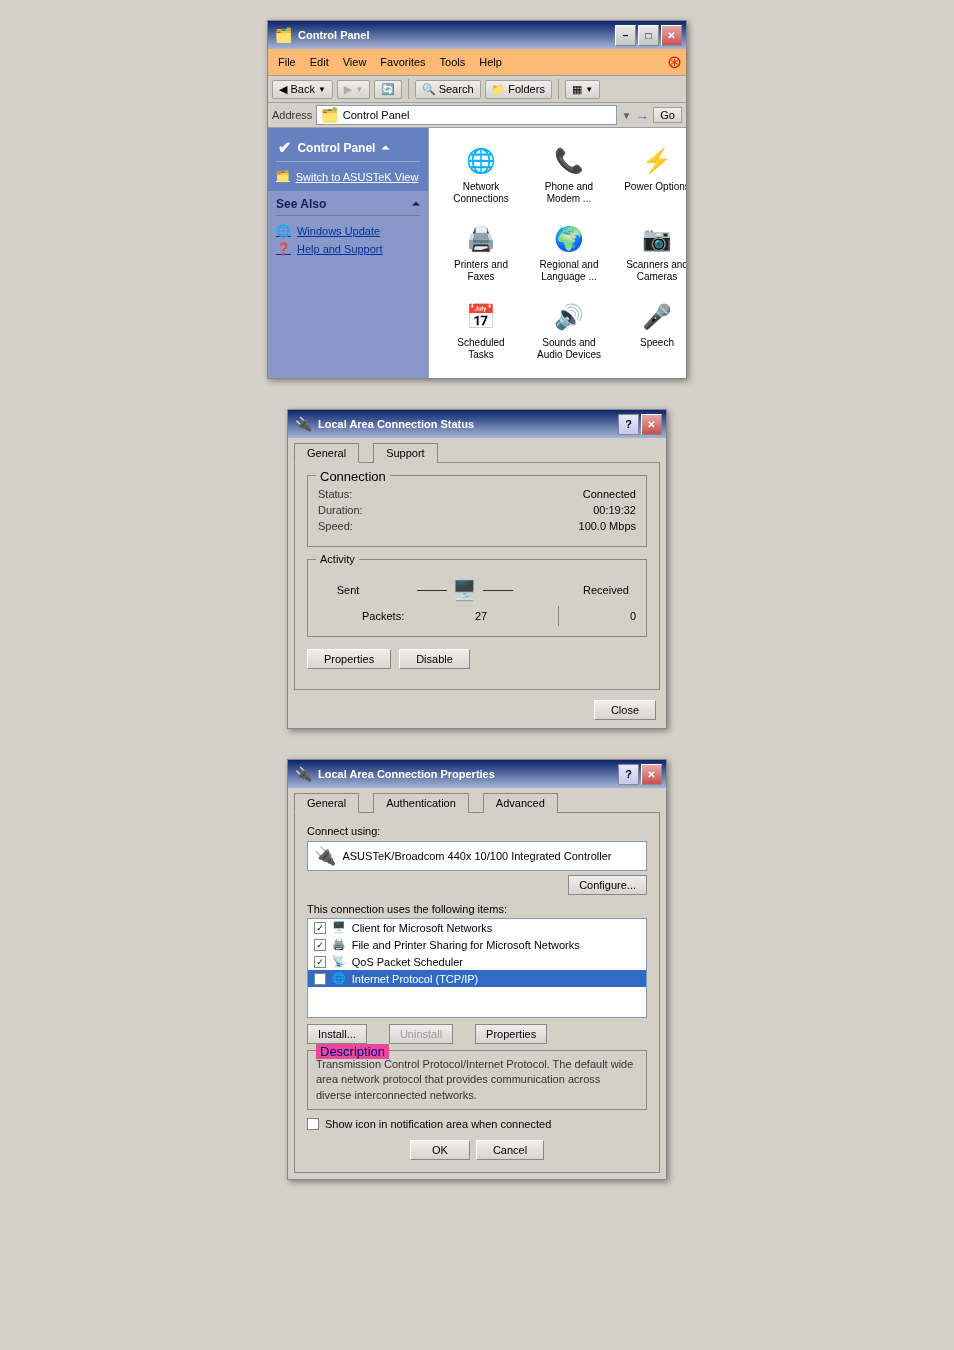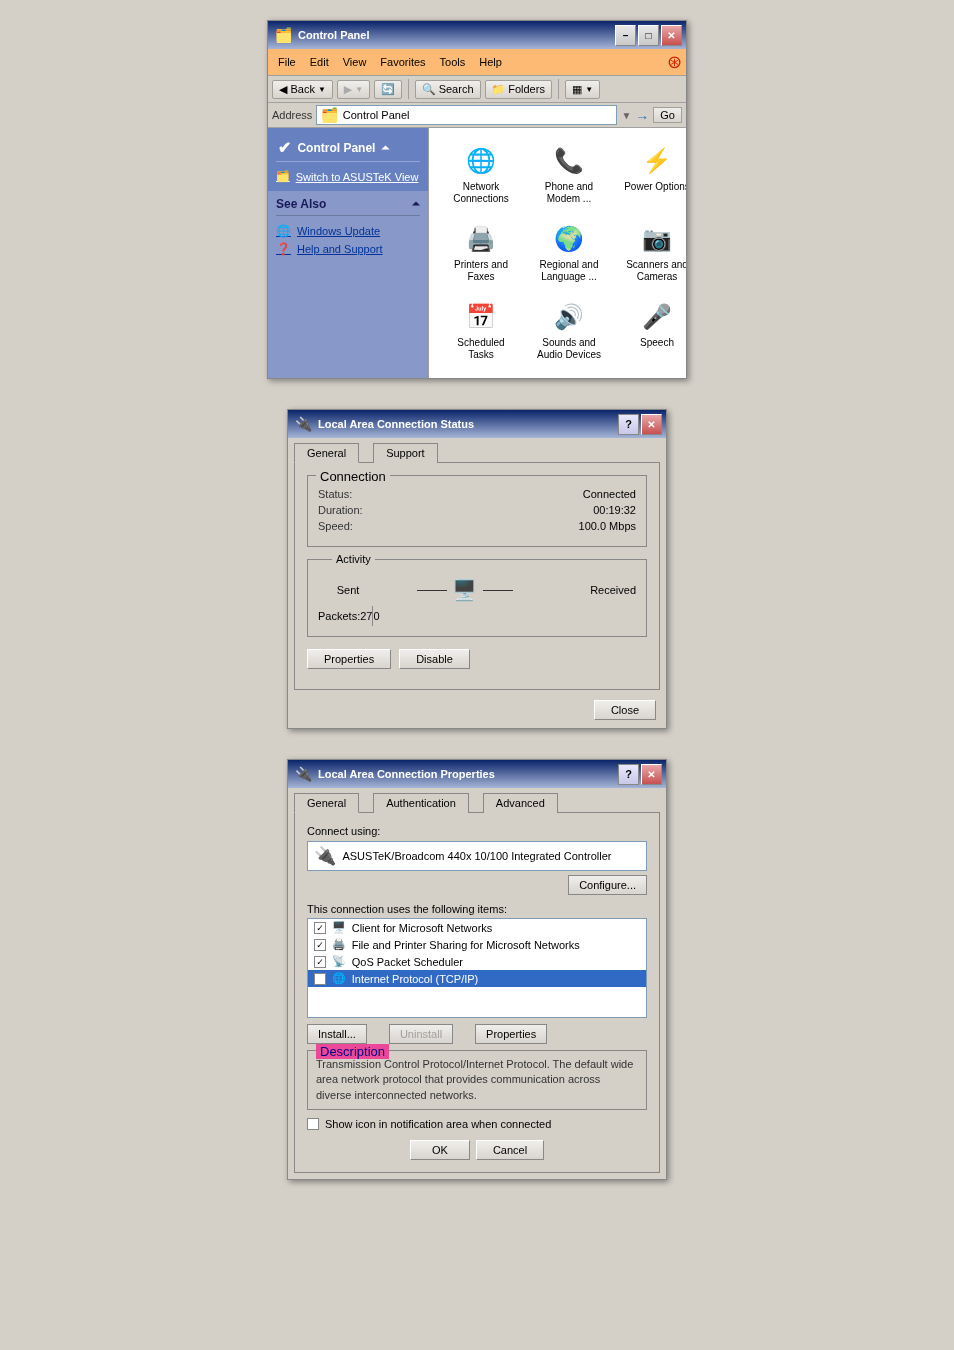--- a/index.html
+++ b/index.html
@@ -303,21 +303,21 @@
 
     .activity-section {
       border: 1px solid #888;
       padding: 10px;
       margin-bottom: 12px;
       position: relative;
     }
     .activity-label {
       position: absolute;
       top: -7px;
-      left: 24px;
+      left: 8px;
       background: #d4d0c8;
       padding: 0 4px;
       font-size: 11px;
     }
     .activity-row {
       display: flex;
       justify-content: space-between;
       align-items: center;
       margin-top: 8px;
     }
@@ -330,23 +330,25 @@
     .activity-line {
       width: 30px;
       height: 1px;
       background: #333;
     }
     .activity-icon {
       font-size: 20px;
     }
     .packets-row {
       display: flex;
+      justify-content: space-between;
       align-items: center;
       margin-top: 4px;
       font-size: 11px;
+      margin-left: 44px;
     }
     .packets-center {
       display: flex;
       flex-direction: column;
       align-items: center;
       gap: 0;
     }
     .divider-line {
       width: 1px;
       height: 20px;
@@ -674,21 +676,21 @@
 
     <div class="activity-section">
       <span class="activity-label">Activity</span>
       <div class="activity-row">
         <span style="width:60px;text-align:center;">Sent</span>
         <div class="activity-center">
           <div class="activity-line"></div>
           <span class="activity-icon">🖥️</span>
           <div class="activity-line"></div>
         </div>
-        <span style="width:60px;text-align:right;margin-left:24px;">Received</span>
+        <span style="width:60px;text-align:center;margin-left:24px;">Received</span>
       </div>
       <div class="packets-row">
         <span>Packets:</span>
         <div class="packets-center">
           <span>27</span>
         </div>
         <div class="divider-line"></div>
         <div class="packets-center">
           <span>0</span>
         </div>

